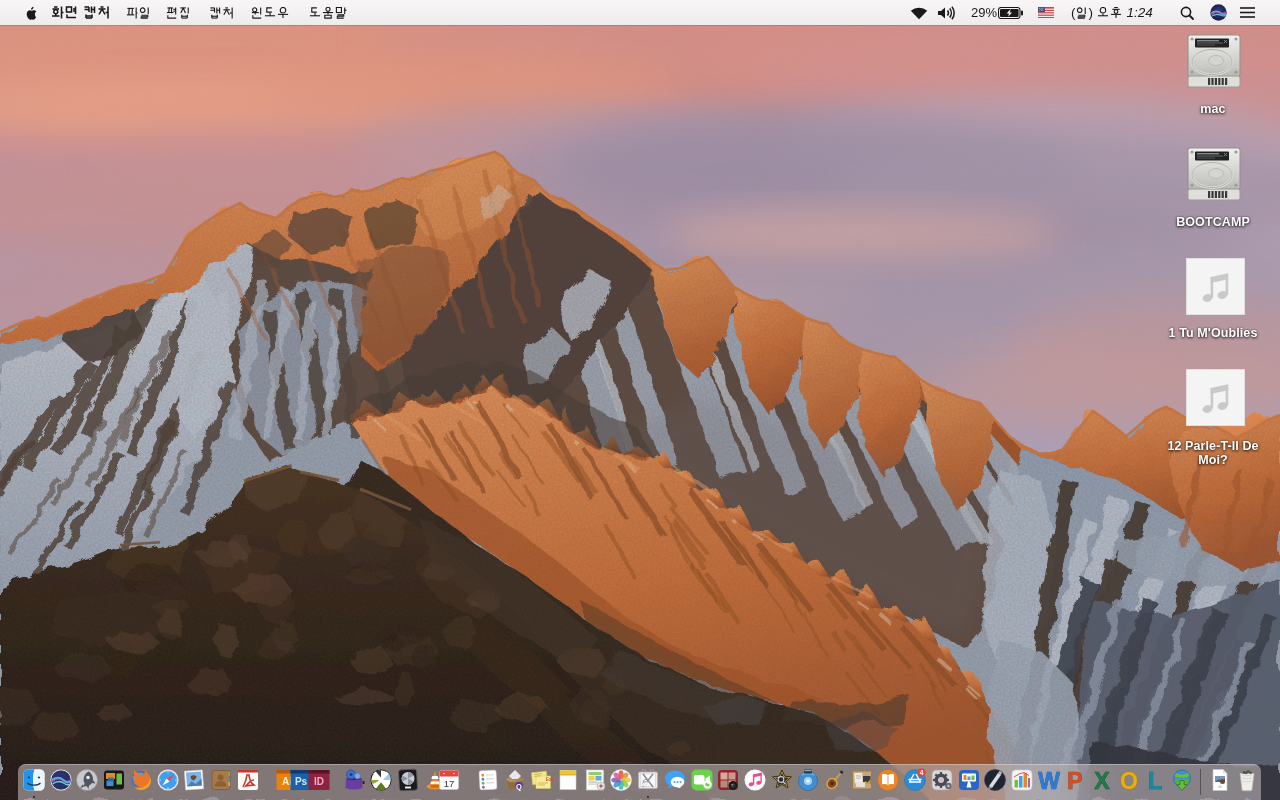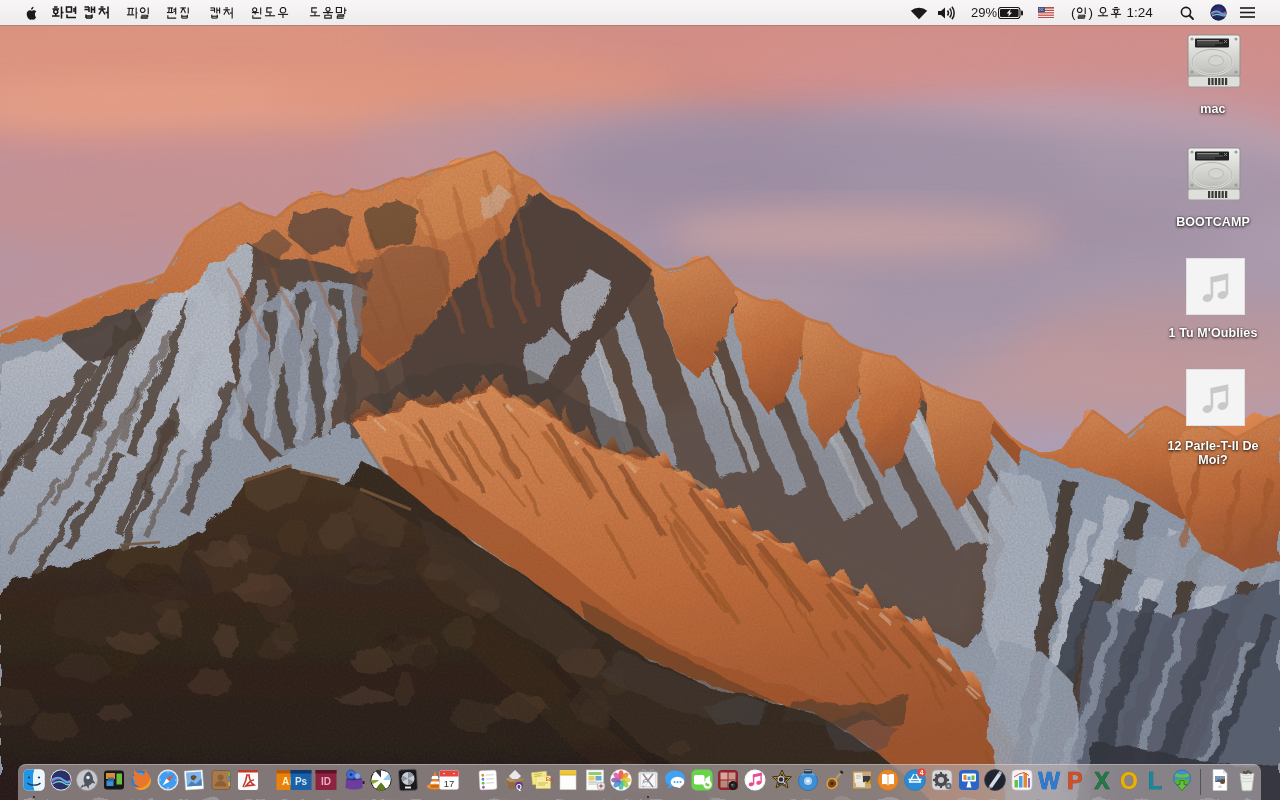--- a/index.html
+++ b/index.html
@@ -602,21 +602,21 @@
           <path d="M13,14 L13,19" fill="none" stroke="currentColor" stroke-width="2.4"></path>
           <path d="M2,19 L24,19" fill="none" stroke="currentColor" stroke-width="2.4"></path>
         </svg>
         <svg width="12" height="12" viewBox="0 0 26 26" style="display:inline-block;vertical-align:middle;margin:0 0.5px;position:relative;top:0px;color:#1a1a1a">
           <path d="M9,1 L17,1" fill="none" stroke="currentColor" stroke-width="2.4"></path>
           <path d="M5,5 L21,5" fill="none" stroke="currentColor" stroke-width="2.4"></path>
           <circle cx="13.0" cy="10.0" r="4.0" fill="none" stroke="currentColor" stroke-width="2.4"></circle>
           <path d="M2,16 L24,16" fill="none" stroke="currentColor" stroke-width="2.4"></path>
           <path d="M13,16 L13,24" fill="none" stroke="currentColor" stroke-width="2.4"></path>
         </svg>
-        <span style="font-size:13.5px;color:#1a1a1a;">&nbsp;1:24</span>
+        <span style="font-size:13.5px;color:#1a1a1a;font-style:italic;">&nbsp;1:24</span>
       </div>
       <div style="position:absolute;left:1180px;height:25px;display:flex;align-items:center;">
         <svg width="14" height="14" viewBox="0 0 14 14">
           <circle cx="6" cy="6" r="4.6" fill="none" stroke="#1a1a1a" stroke-width="1.6"></circle>
           <line x1="9.5" y1="9.5" x2="13" y2="13" stroke="#1a1a1a" stroke-width="1.8" stroke-linecap="round"></line>
         </svg>
       </div>
       <div style="position:absolute;left:1210px;height:25px;display:flex;align-items:center;">
         <svg width="17" height="17" viewBox="0 0 17 17">
           <defs>
@@ -806,21 +806,21 @@
     <div class="dicon" style="left:275px;text-align:center;"><svg width="24" height="24" viewBox="0 0 24 24">
         <rect x="1.5" y="2" width="21" height="20" fill="#e8820c"></rect>
         <rect x="1.5" y="2" width="21" height="3.5" fill="#b55a08"></rect>
         <text x="12" y="17" font-family="Liberation Sans" font-size="10" font-weight="bold" fill="#fdf2c0" text-anchor="middle">Ai</text>
       </svg></div>
     <div class="dicon" style="left:289.0px;"><svg width="24" height="24" viewBox="0 0 24 24">
         <rect x="1.5" y="2" width="21" height="20" fill="#1c60a8"></rect>
         <rect x="1.5" y="2" width="21" height="3.5" fill="#0d3a70"></rect>
         <text x="12" y="17" font-family="Liberation Sans" font-size="10" font-weight="bold" fill="#cfe8fa" text-anchor="middle">Ps</text>
       </svg></div>
-    <div class="dicon" style="left:314px;"><svg width="24" height="24" viewBox="0 0 24 24">
+    <div class="dicon" style="left:307px;"><svg width="24" height="24" viewBox="0 0 24 24">
         <rect x="1.5" y="2" width="21" height="20" fill="#8c2440"></rect>
         <rect x="1.5" y="2" width="21" height="3.5" fill="#5e1228"></rect>
         <text x="12" y="17" font-family="Liberation Sans" font-size="10" font-weight="bold" fill="#f5a8c8" text-anchor="middle">ID</text>
       </svg></div>
     <div class="dicon" style="left:342.4px;"><svg width="24" height="24" viewBox="0 0 24 24">
         <path d="M4,11 q8,-5 16,0 l0.5,9 q-8.5,3 -17,0 z" fill="#6a3d9e"></path>
         <path d="M4,11 q8,-5 16,0 q-8,2.5 -16,0 z" fill="#4a2472"></path>
         <circle cx="9" cy="6.5" r="4.5" fill="#3f6fd4" stroke="#2a4a9e" stroke-width="0.8"></circle>
         <circle cx="9" cy="6.5" r="1.5" fill="#1e3a7c"></circle>
         <circle cx="15.5" cy="8" r="3" fill="#7da8e8" stroke="#4a6ab8" stroke-width="0.6"></circle>

